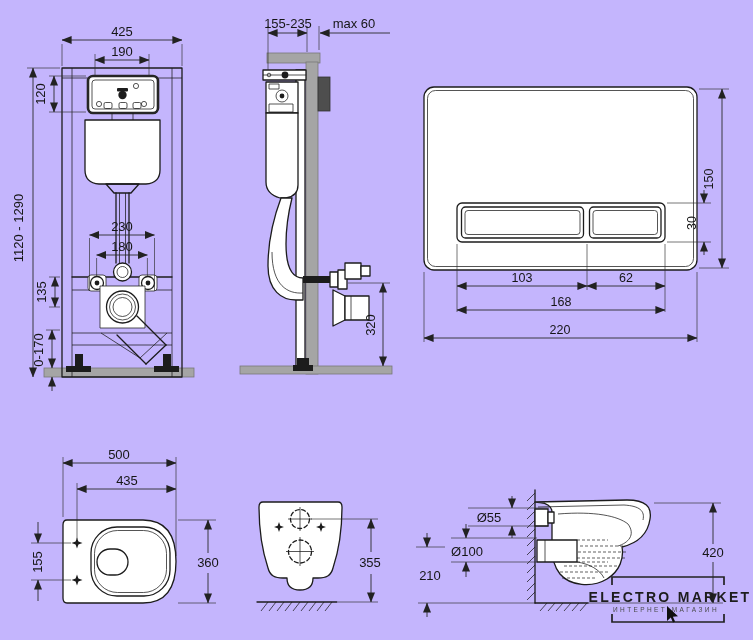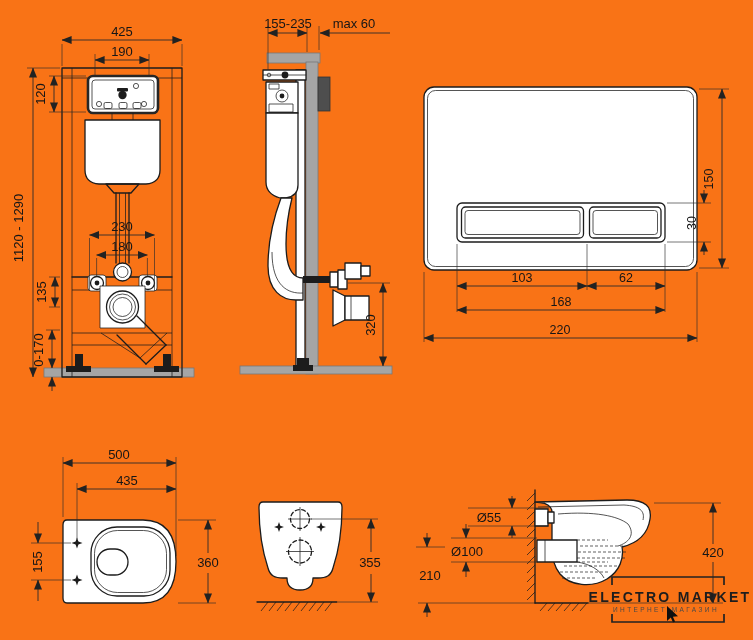--- a/index.html
+++ b/index.html
@@ -1,16 +1,16 @@
 <!DOCTYPE html>
 <html><head>
 <meta charset="utf-8">
 <style>
   html,body{margin:0;padding:0;background:#fff;}
-  #stage{position:relative;width:753px;height:640px;background:#f97316;overflow:hidden;
+  #stage{position:relative;width:753px;height:640px;background:#c4b5fd;overflow:hidden;
          font-family:"Liberation Sans",sans-serif;}
   svg{position:absolute;left:0;top:0;}
   .obj{fill:none;stroke:#1c1c1c;stroke-width:1.3;stroke-linejoin:round;stroke-linecap:round;}
   .thin{fill:none;stroke:#1c1c1c;stroke-width:.75;stroke-linejoin:round;}
   .thick{fill:none;stroke:#262626;stroke-width:2.6;stroke-linejoin:round;}
   .fillw{fill:#ffffff;}
   .dim{stroke:#2b2b2b;stroke-width:.9;fill:none;}
   .ext{stroke:#2b2b2b;stroke-width:.65;fill:none;}
   .dsh{stroke-dasharray:4 2.6;}
   .wat{stroke:#1c1c1c;stroke-width:.7;stroke-dasharray:3 2;fill:none;}

